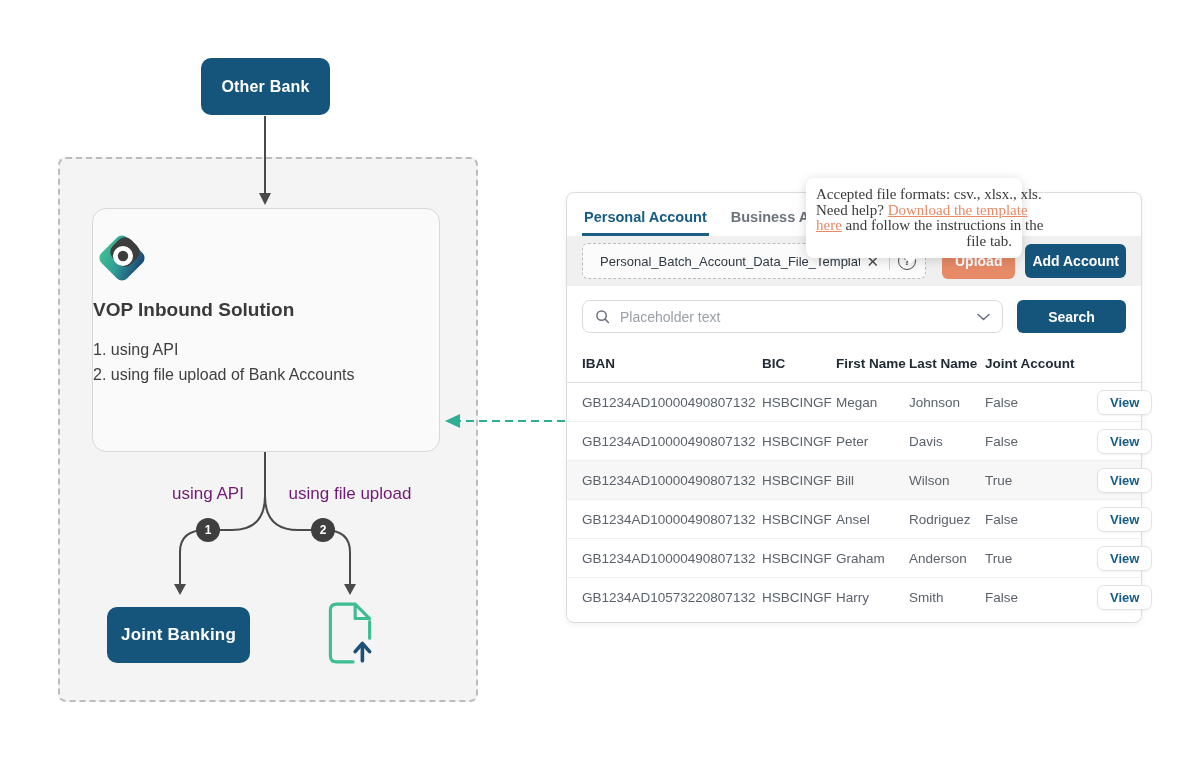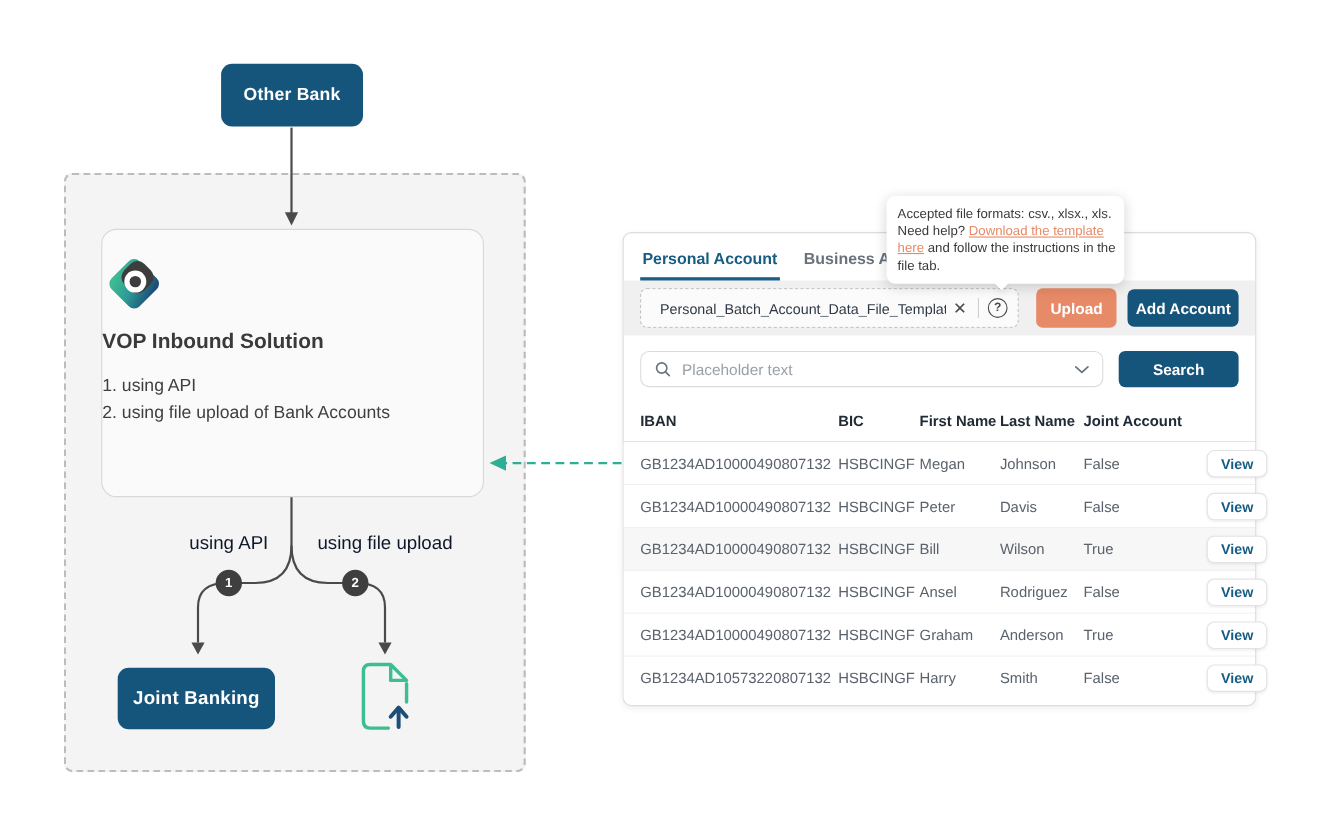--- a/index.html
+++ b/index.html
@@ -26,39 +26,39 @@
   #solution-card{
     left:92px;top:208px;width:348px;height:244px;box-sizing:border-box;
     background:#FAFAFA;border:1.5px solid #D8D8D8;border-radius:14px;
     text-align:left;z-index:1;
   }
   #solution-card .logo-wrap{margin-top:20px;display:inline-block;}
   .sol-title{font-size:19px;font-weight:700;color:#3A3A3A;margin-top:8px;}
   .sol-subtitle{font-size:16px;font-weight:500;color:#3F3F3F;margin-top:16px;}
   .sol-options{font-size:16px;font-weight:500;color:#3F3F3F;margin-top:16px;line-height:25px;}
 
-  .branch-label{font-size:17px;font-weight:500;color:#0f172a;text-align:center;z-index:3;}
+  .branch-label{font-size:17px;font-weight:500;color:#701a75;text-align:center;z-index:3;}
   #branch-label-1{left:150px;top:484px;width:116px;}
   #branch-label-2{left:276px;top:484px;width:148px;}
 
   .num-circle{
     width:24px;height:24px;border-radius:50%;background:#3F3F3F;color:#fff;
     display:flex;align-items:center;justify-content:center;
     font-size:12px;font-weight:700;z-index:3;
   }
   #num-circle-1{left:196px;top:518px;}
   #num-circle-2{left:311px;top:518px;}
 
   #file-upload-icon{left:324px;top:601px;z-index:3;}
 
   #connector-layer{left:0;top:0;width:1200px;height:761px;z-index:2;pointer-events:none;}
 
   
   #panel-card{
-    left:566px;top:211px;width:576px;height:431px;box-sizing:border-box;
+    left:566px;top:192px;width:576px;height:431px;box-sizing:border-box;
     background:#fff;border:1px solid #DCDCDC;border-radius:8px;
     box-shadow:0 2px 6px rgba(0,0,0,.06);z-index:1;
   }
   .tabs{display:flex;align-items:flex-end;gap:20px;padding:0 15px;height:43px;box-sizing:border-box;}
   .tab{
     font-size:14.5px;font-weight:600;color:#6A727C;cursor:pointer;
     padding:12px 2px 8px;border-bottom:3px solid transparent;
   }
   .tab.active{color:#175C83;font-weight:700;border-bottom-color:#1B5E86;}
 
@@ -111,22 +111,22 @@
   .view-btn{
     background:#fff;border:1px solid #E3E3E3;border-radius:7px;padding:4px 12px;
     color:#175C83;font-weight:700;font-size:13px;cursor:pointer;
     font-family:"Liberation Sans",sans-serif;box-shadow:0 1px 2px rgba(0,0,0,.05);
   }
 
   
   #tooltip{
     left:806px;top:178px;width:216px;box-sizing:border-box;background:#fff;
     border-radius:8px;box-shadow:0 2px 12px rgba(0,0,0,.16);
-    padding:9px 10px;z-index:6;text-align:left;
-    font-size:12px;line-height:15.5px;color:#3A3A3A;
+    padding:9px 10px;z-index:6;text-align:right;
+    font-size:15px;line-height:15.5px;color:#3A3A3A;font-family:Liberation Serif, serif;
   }
   #tooltip .tip-line{white-space:nowrap;}
   #tooltip a{color:#E78A67;text-decoration:underline;cursor:pointer;}
   #tooltip .tail{
     position:absolute;bottom:-4px;left:100px;width:9px;height:9px;background:#fff;
     transform:rotate(45deg);box-shadow:3px 3px 6px rgba(0,0,0,.06);
   }
 </style>
 </head>
 <body>

